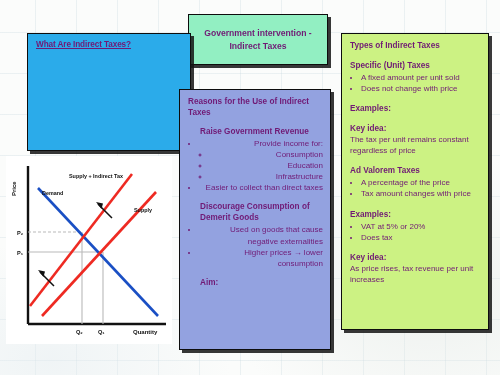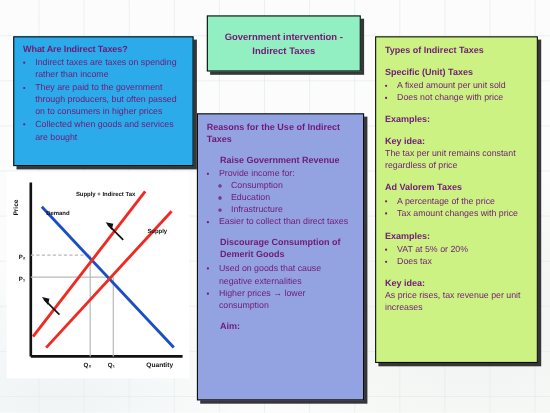--- a/index.html
+++ b/index.html
@@ -30,45 +30,46 @@
     position:absolute;
     border:1.5px solid #0d0d0d;
     box-shadow:3px 3px 0 rgba(20,20,20,.85);
     box-sizing:border-box;
     color:#701a75;
   }
   .box .inner{padding:6px 7px 6px 8px;}
 
   
   #box-what{
-    left:12px;top:33px;width:164px;height:118px;
+    left:27px;top:33px;width:164px;height:118px;
     background:#2babea;
+    text-decoration:underline;
   }
   #box-what .hd{font-weight:bold;font-size:8.2px;margin-bottom:2px;letter-spacing:-.1px;}
   #box-what ul{margin:0;padding-left:11px;}
   #box-what li{font-size:8px;line-height:11.1px;margin-bottom:.5px;}
 
   
   #box-title{
     left:188px;top:14px;width:140px;height:51px;
     background:#92efc2;
     display:flex;align-items:center;justify-content:center;
     text-align:center;
   }
   #box-title .t{font-weight:bold;font-size:8.6px;line-height:12.4px;padding:0 6px;}
 
   
   #box-reasons{
-    left:179px;top:103px;width:152px;height:261px;
+    left:179px;top:89px;width:152px;height:261px;
     background:#93a2e0;
   }
   #box-reasons .hd{font-weight:bold;font-size:8.2px;line-height:11px;}
   #box-reasons .sub{font-weight:bold;font-size:8.2px;line-height:11px;margin-top:8px;padding-left:12px;}
   #box-reasons ul{margin:1px 0 0;padding-left:11px;}
-  #box-reasons li{font-size:8px;line-height:11.1px;}
+  #box-reasons li{font-size:8px;line-height:11.1px;text-align:right;}
   #box-reasons ul ul{margin:0;padding-left:11px;list-style:circle;}
   #box-reasons ul ul li{font-size:8px;line-height:11.1px;}
   #box-reasons .body{font-size:8px;line-height:11.1px;margin-top:1px;}
 
   
   #box-types{
     left:341px;top:33px;width:148px;height:297px;
     background:#ccf283;
   }
   #box-types .hd{font-weight:bold;font-size:8.2px;line-height:11px;}
@@ -93,25 +94,20 @@
 <div class="bg-grid"></div>
 <div class="bg-tint"></div>
 
 <div class="box" id="box-title">
   <div class="t">Government intervention - Indirect Taxes</div>
 </div>
 
 <div class="box" id="box-what">
   <div class="inner">
     <div class="hd">What Are Indirect Taxes?</div>
-    <ul>
-      <li>Indirect taxes are taxes on spending rather than income</li>
-      <li>They are paid to the government through producers, but often passed on to consumers in higher prices</li>
-      <li>Collected when goods and services are bought</li>
-    </ul>
   </div>
 </div>
 
 <div class="box" id="box-reasons">
   <div class="inner">
     <div class="hd">Reasons for the Use of Indirect Taxes</div>
 
     <div class="sub">Raise Government Revenue</div>
     <ul>
       <li>

